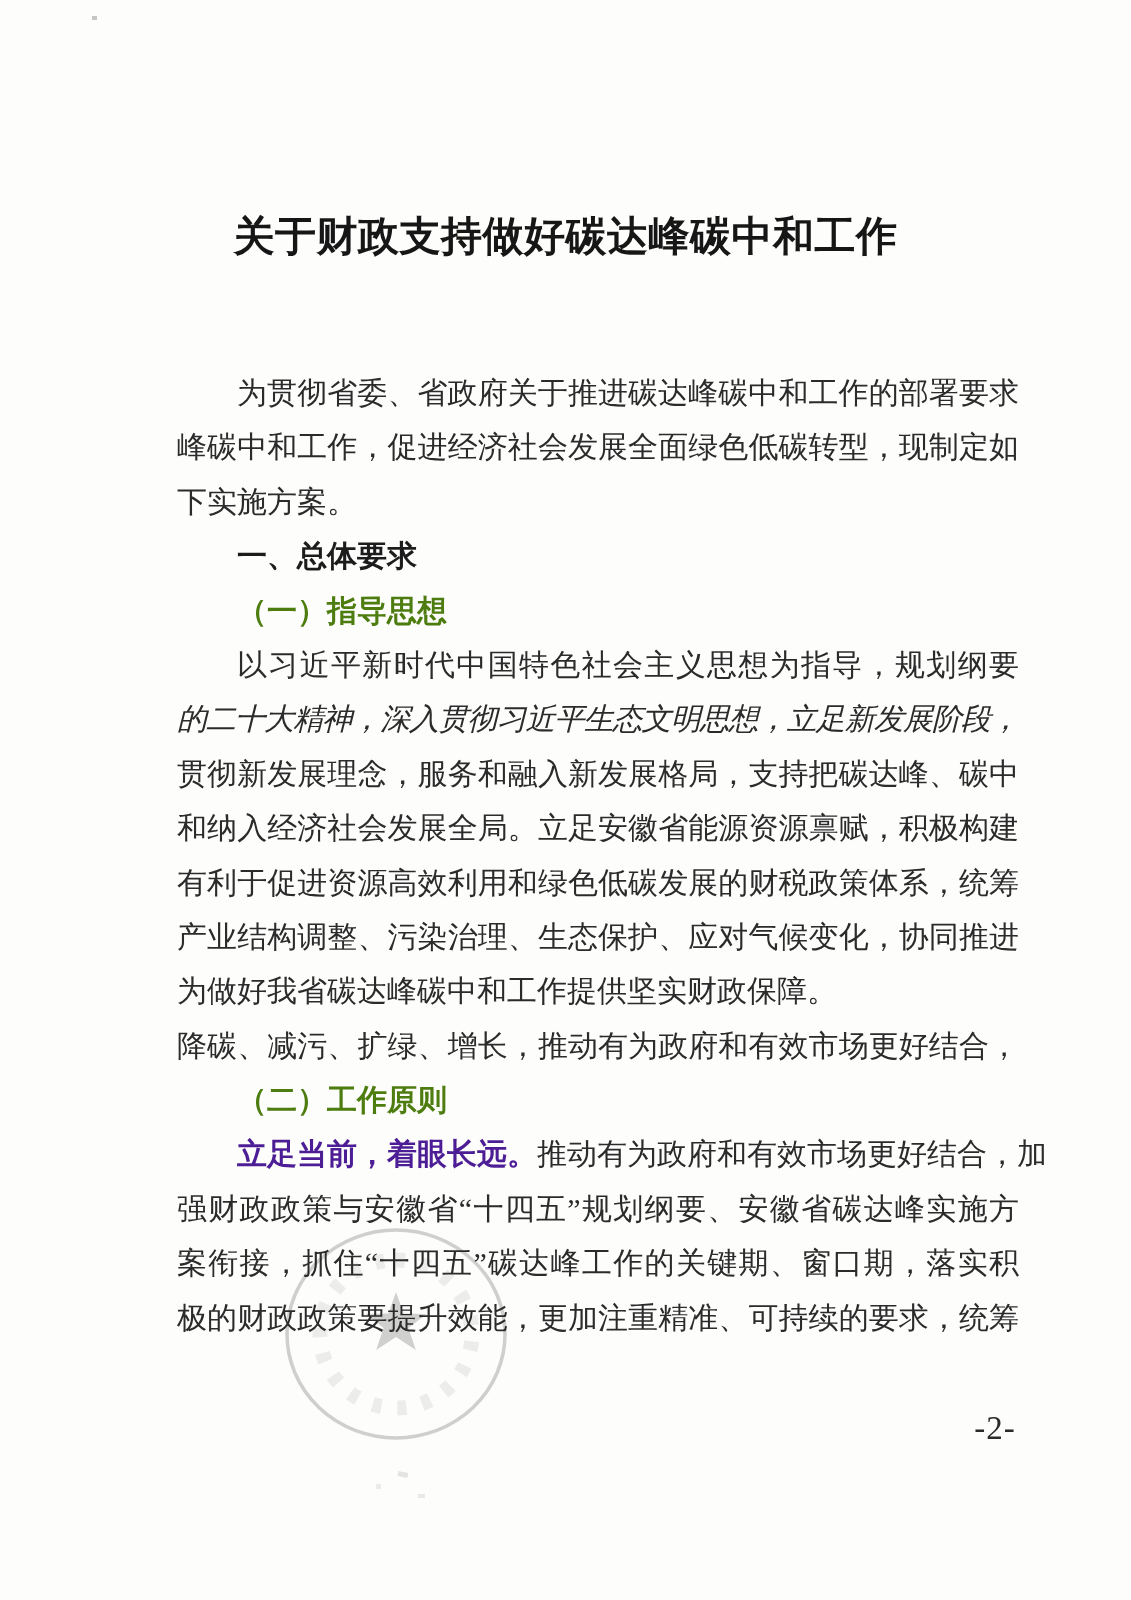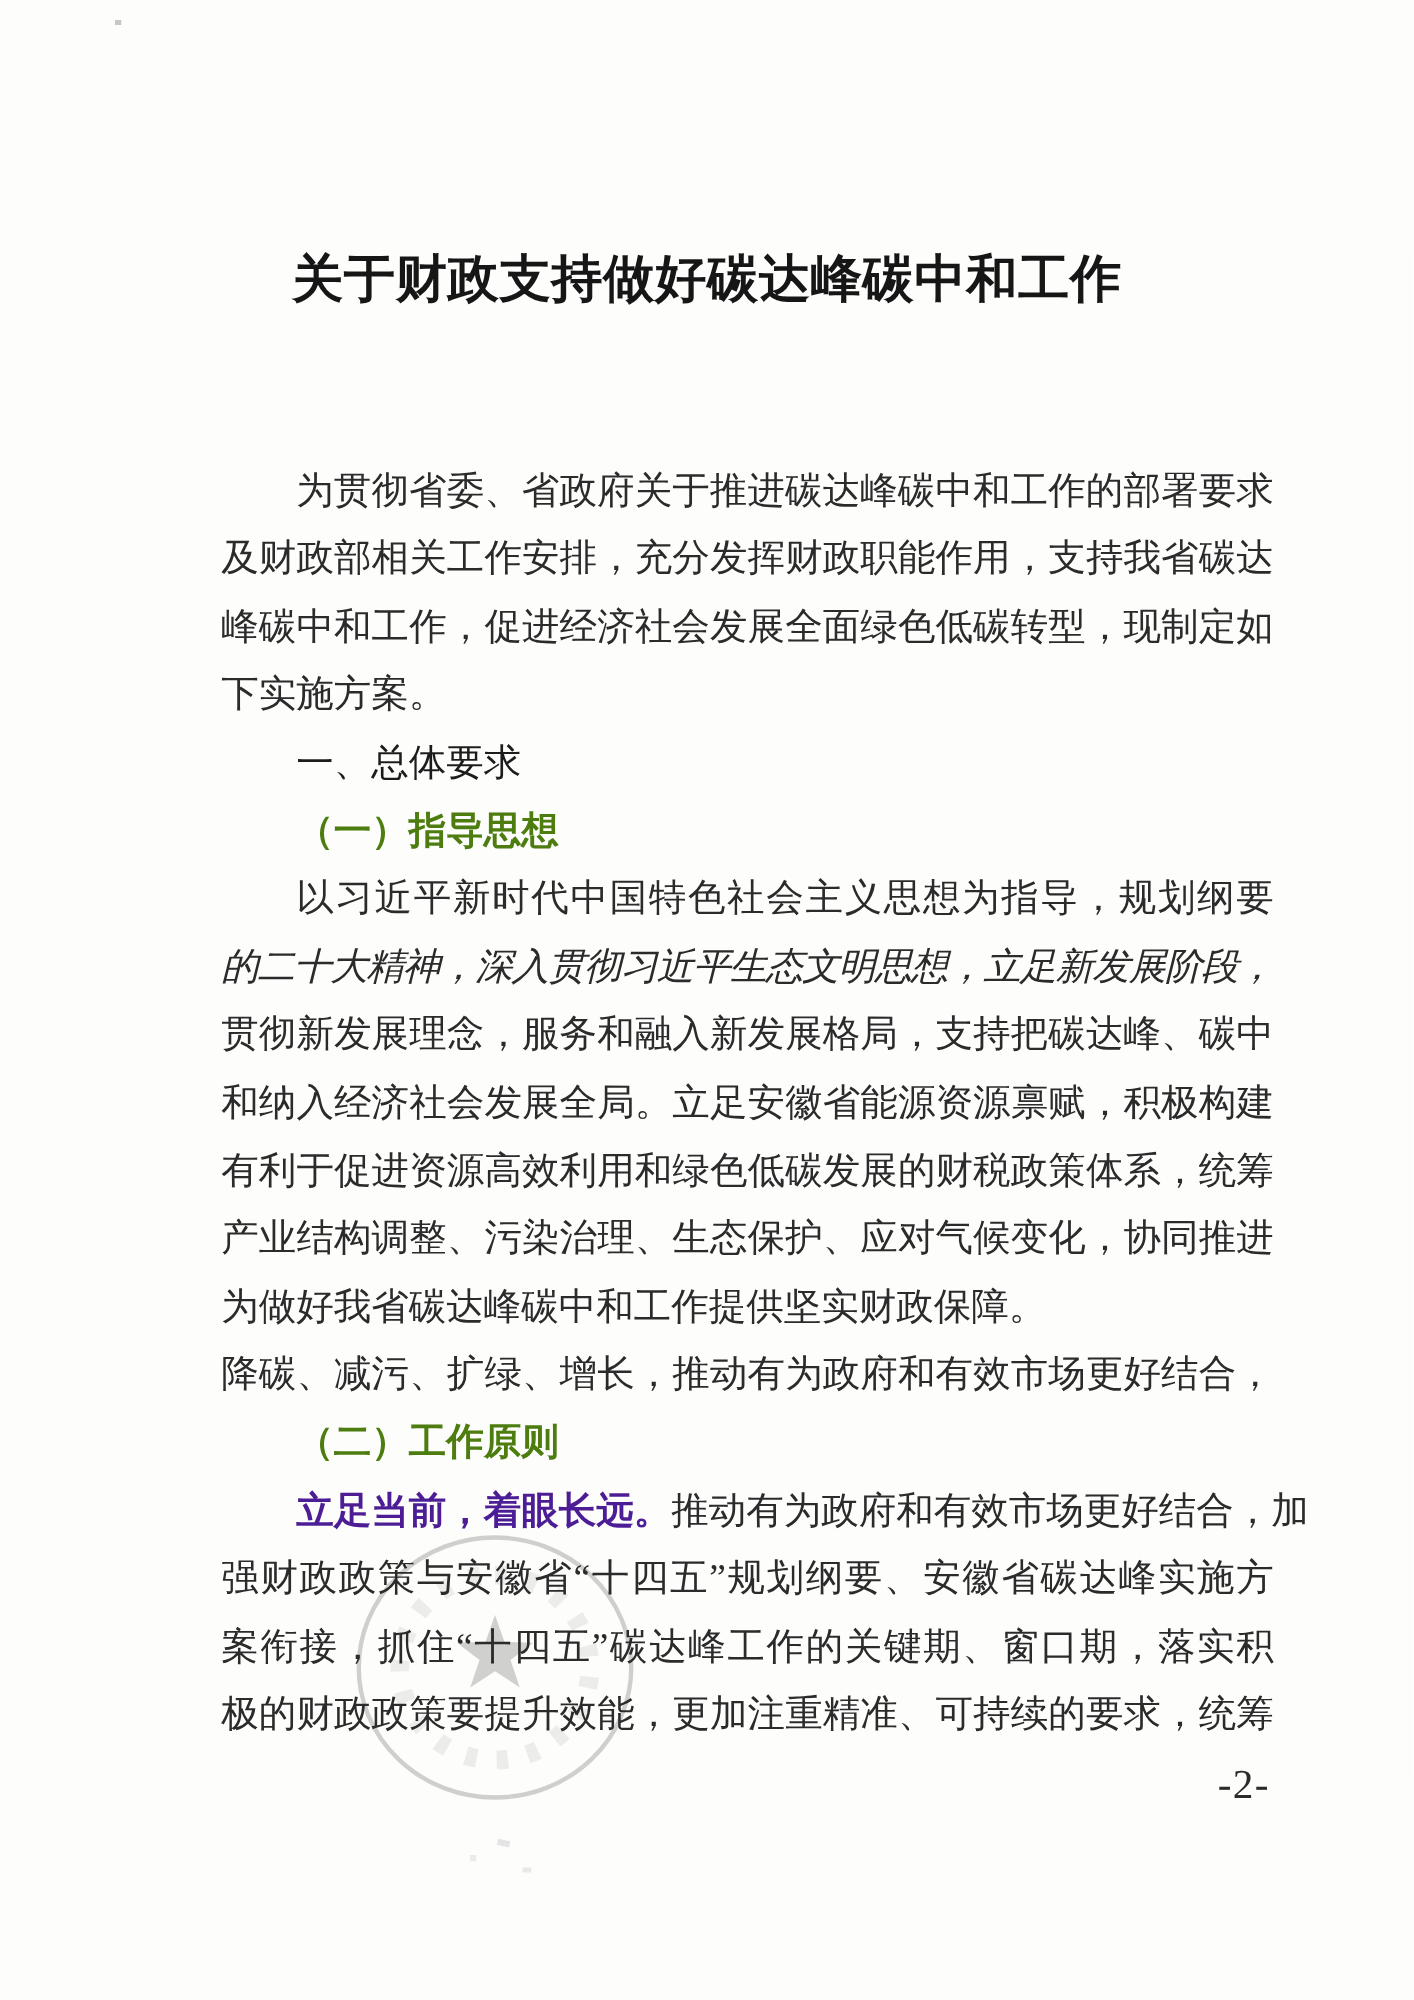--- a/index.html
+++ b/index.html
@@ -7,21 +7,21 @@
     position: relative;
     width: 1131px;
     height: 1600px;
     background: #fdfdfc;
     font-family: "Liberation Serif", serif;
     color: #2b2b2b;
     overflow: hidden;
   }
   .doc-title {
     position: absolute;
-    top: 192px;
+    top: 205px;
     left: 0;
     width: 1131px;
     margin: 0;
     text-align: center;
     font-size: 41px;
     line-height: 63px;
     font-weight: bold;
     color: #161616;
     letter-spacing: 0.5px;
     z-index: 1;
@@ -41,21 +41,21 @@
     text-align-last: justify;
     text-justify: inter-ideograph;
     white-space: nowrap;
     height: 54.4px;
   }
   .line.last { text-align-last: left; }
   .line.indent { padding-left: 60px; }
   .line.squeeze { letter-spacing: -1.1px; font-style: italic; }
   .h-sans {
     font-family: "Liberation Sans", sans-serif;
-    font-weight: normal;
+    font-weight: bold;
     color: #1c1c1c;
     text-align-last: left;
   }
   .h-kai {
     font-weight: bold;
     color: #4d7c0f;
     text-align-last: left;
   }
   .lead { font-weight: bold; color: #4c1d95; }
   .page-number {
@@ -88,21 +88,20 @@
 <div class="page">
 
   <div class="speck" style="left:92px; top:16px; width:5px; height:4px;"></div>
 
   <h1 class="doc-title">
     <div>关于财政支持做好碳达峰碳中和工作</div>
   </h1>
 
   <div class="content">
     <div class="line indent">为贯彻省委、省政府关于推进碳达峰碳中和工作的部署要求</div>
-    <div class="line">及财政部相关工作安排，充分发挥财政职能作用，支持我省碳达</div>
     <div class="line">峰碳中和工作，促进经济社会发展全面绿色低碳转型，现制定如</div>
     <div class="line last">下实施方案。</div>
 
     <div class="line h-sans indent">一、总体要求</div>
     <div class="line h-kai indent">（一）指导思想</div>
 
     <div class="line indent">以习近平新时代中国特色社会主义思想为指导，规划纲要</div>
     <div class="line squeeze">的二十大精神，深入贯彻习近平生态文明思想，立足新发展阶段，</div>
     <div class="line">贯彻新发展理念，服务和融入新发展格局，支持把碳达峰、碳中</div>
     <div class="line">和纳入经济社会发展全局。立足安徽省能源资源禀赋，积极构建</div>

